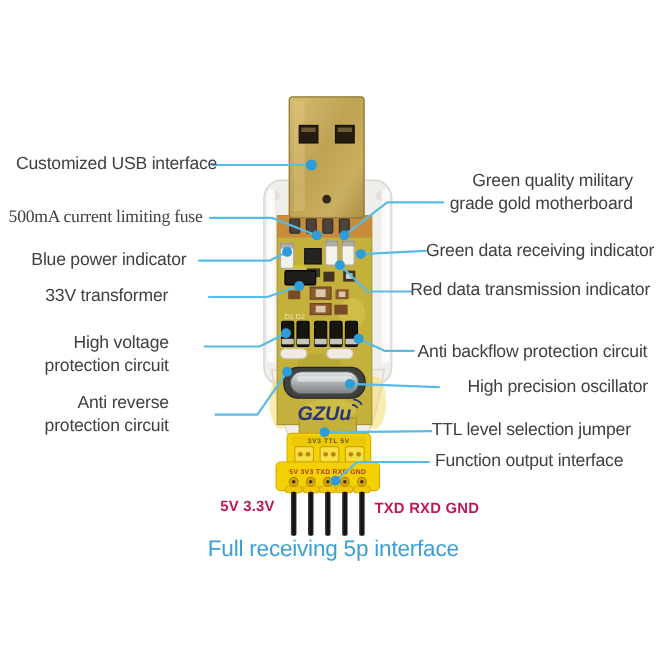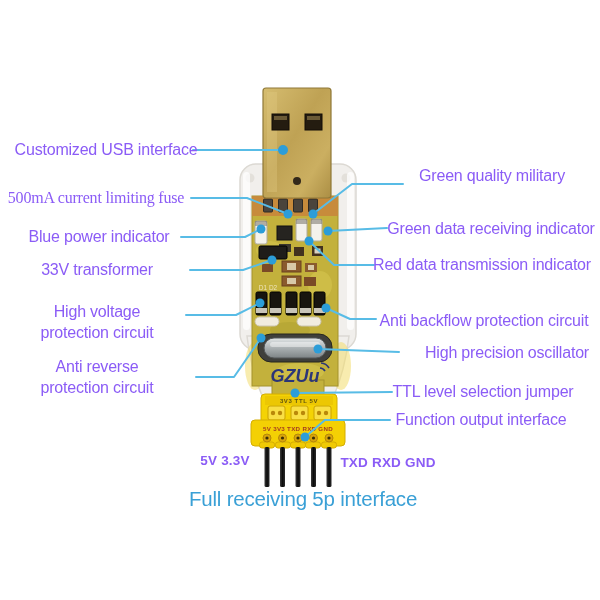--- a/index.html
+++ b/index.html
@@ -2,27 +2,27 @@
 <html><head>
 <meta charset="utf-8">
 <style>
   html,body{margin:0;padding:0;background:#fff;}
   .stage{
     position:relative;width:600px;height:600px;background:#ffffff;overflow:hidden;
     font-family:"Liberation Sans",sans-serif;
   }
   .lbl{
     position:absolute;transform:translate(-50%,-50%);
-    color:#8b5cf6;font-size:16px;line-height:21px;text-align:center;
+    color:#404040;font-size:16px;line-height:21px;text-align:right;
     white-space:nowrap;letter-spacing:-0.2px;
   }
   .lbl span{display:block;}
   .dark{
     position:absolute;transform:translate(-50%,-50%);
-    color:#8b5cf6;font-size:13.5px;font-weight:bold;white-space:nowrap;
+    color:#be185d;font-size:13.5px;font-weight:bold;white-space:nowrap;
     letter-spacing:0.2px;
   }
   .caption{
     position:absolute;transform:translate(-50%,-50%);
     color:#3aa0d6;font-size:20.5px;white-space:nowrap;letter-spacing:-0.2px;
   }
   svg{position:absolute;left:0;top:0;}
 </style>
 </head>
 <body>
@@ -233,20 +233,21 @@
     <span>High voltage</span>
     <span>protection circuit</span>
   </div>
   <div class="lbl" style="left:97px;top:377px;">
     <span>Anti reverse</span>
     <span>protection circuit</span>
   </div>
 
   <div class="lbl" style="left:492px;top:175px;">
     <span>Green quality military</span>
+    <span>grade gold motherboard</span>
   </div>
   <div class="lbl" style="left:491px;top:228px;">
     <span>Green data receiving indicator</span>
   </div>
   <div class="lbl" style="left:482px;top:264px;">
     <span>Red data transmission indicator</span>
   </div>
   <div class="lbl" style="left:484px;top:320px;">
     <span>Anti backflow protection circuit</span>
   </div>

